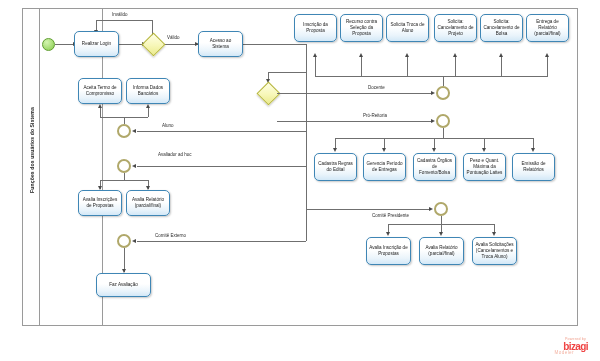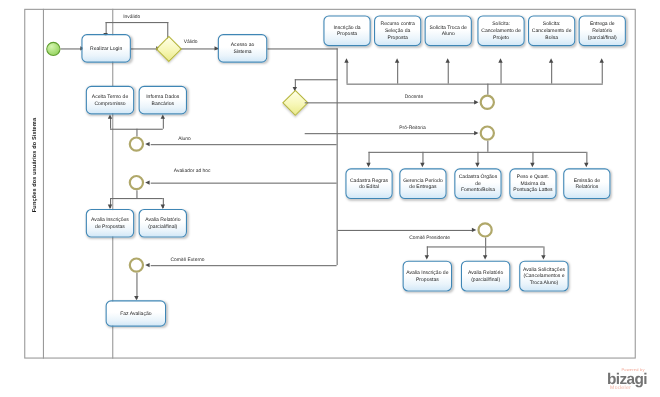--- a/index.html
+++ b/index.html
@@ -41,21 +41,21 @@
   .arw-r{border-top:2.6px solid transparent;border-bottom:2.6px solid transparent;border-left:4px solid #4a4a4a;}
   .arw-l{border-top:2.6px solid transparent;border-bottom:2.6px solid transparent;border-right:4px solid #4a4a4a;}
   .arw-d{border-left:2.6px solid transparent;border-right:2.6px solid transparent;border-top:4px solid #4a4a4a;}
   .arw-u{border-left:2.6px solid transparent;border-right:2.6px solid transparent;border-bottom:4px solid #4a4a4a;}
 
   .elabel{position:absolute;font-size:4.5px;color:#2b2b2b;white-space:nowrap;}
 
   
   .logo{position:absolute;right:12px;bottom:5px;text-align:right;line-height:1;}
   .logo .pw{font-size:3.6px;color:#f0a08e;letter-spacing:.2px;margin-right:2px;}
-  .logo .bz{font-size:14px;font-weight:bold;color:#737373;letter-spacing:-0.6px;line-height:.95;}
+  .logo .bz{font-size:10px;font-weight:bold;color:#ef4444;letter-spacing:-0.6px;line-height:.95;}
   .logo .md{font-size:4.6px;color:#f3b4a4;letter-spacing:.4px;margin-right:14px;}
 </style>
 </head>
 <body>
 
 <div id="canvas">
 
   <div class="pool"></div>
   <div class="lane-header">
     <div class="lane-title">Funções dos usuários do Sistema</div>

